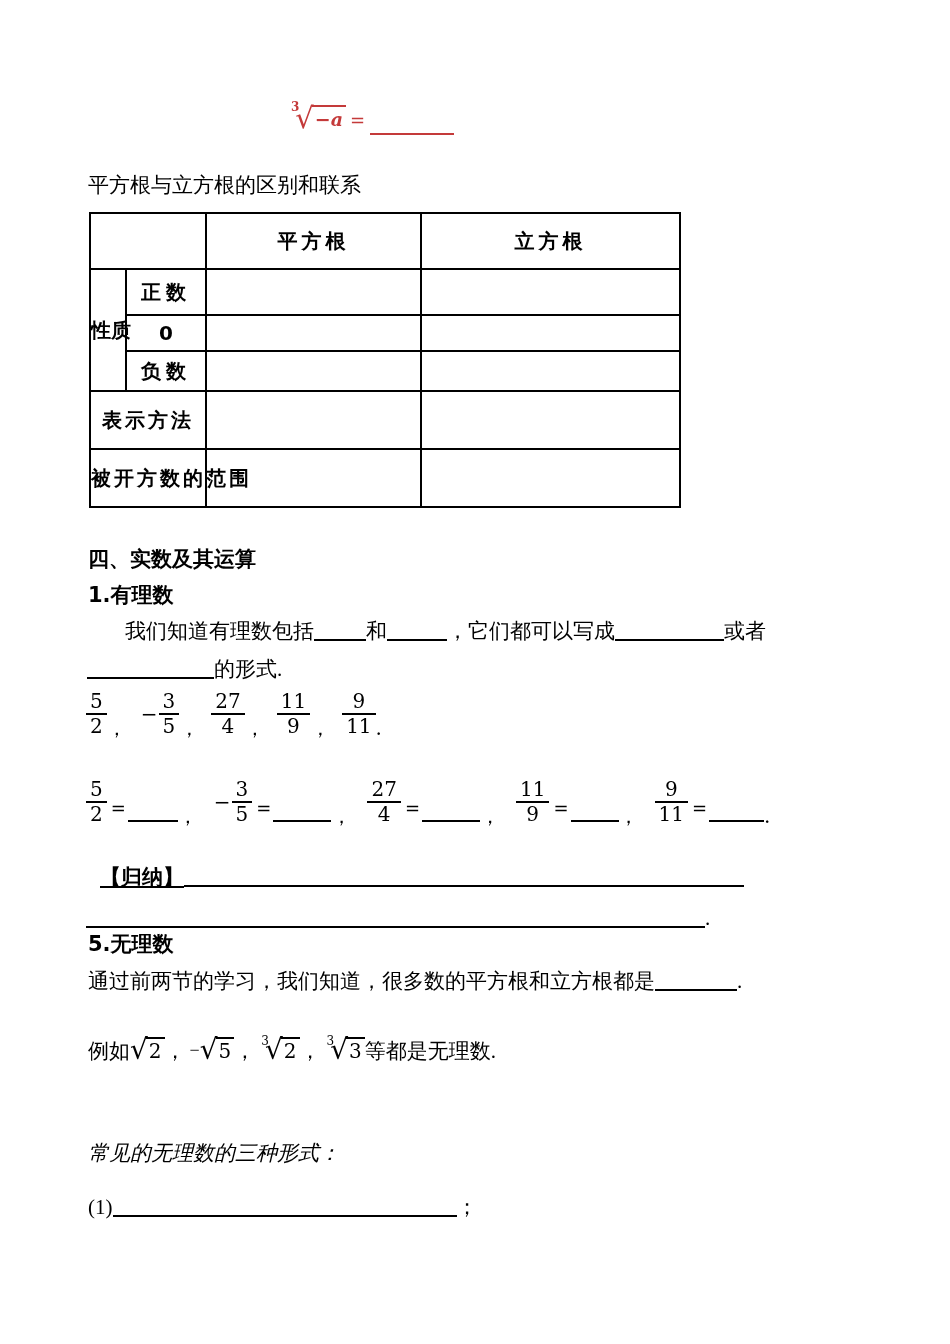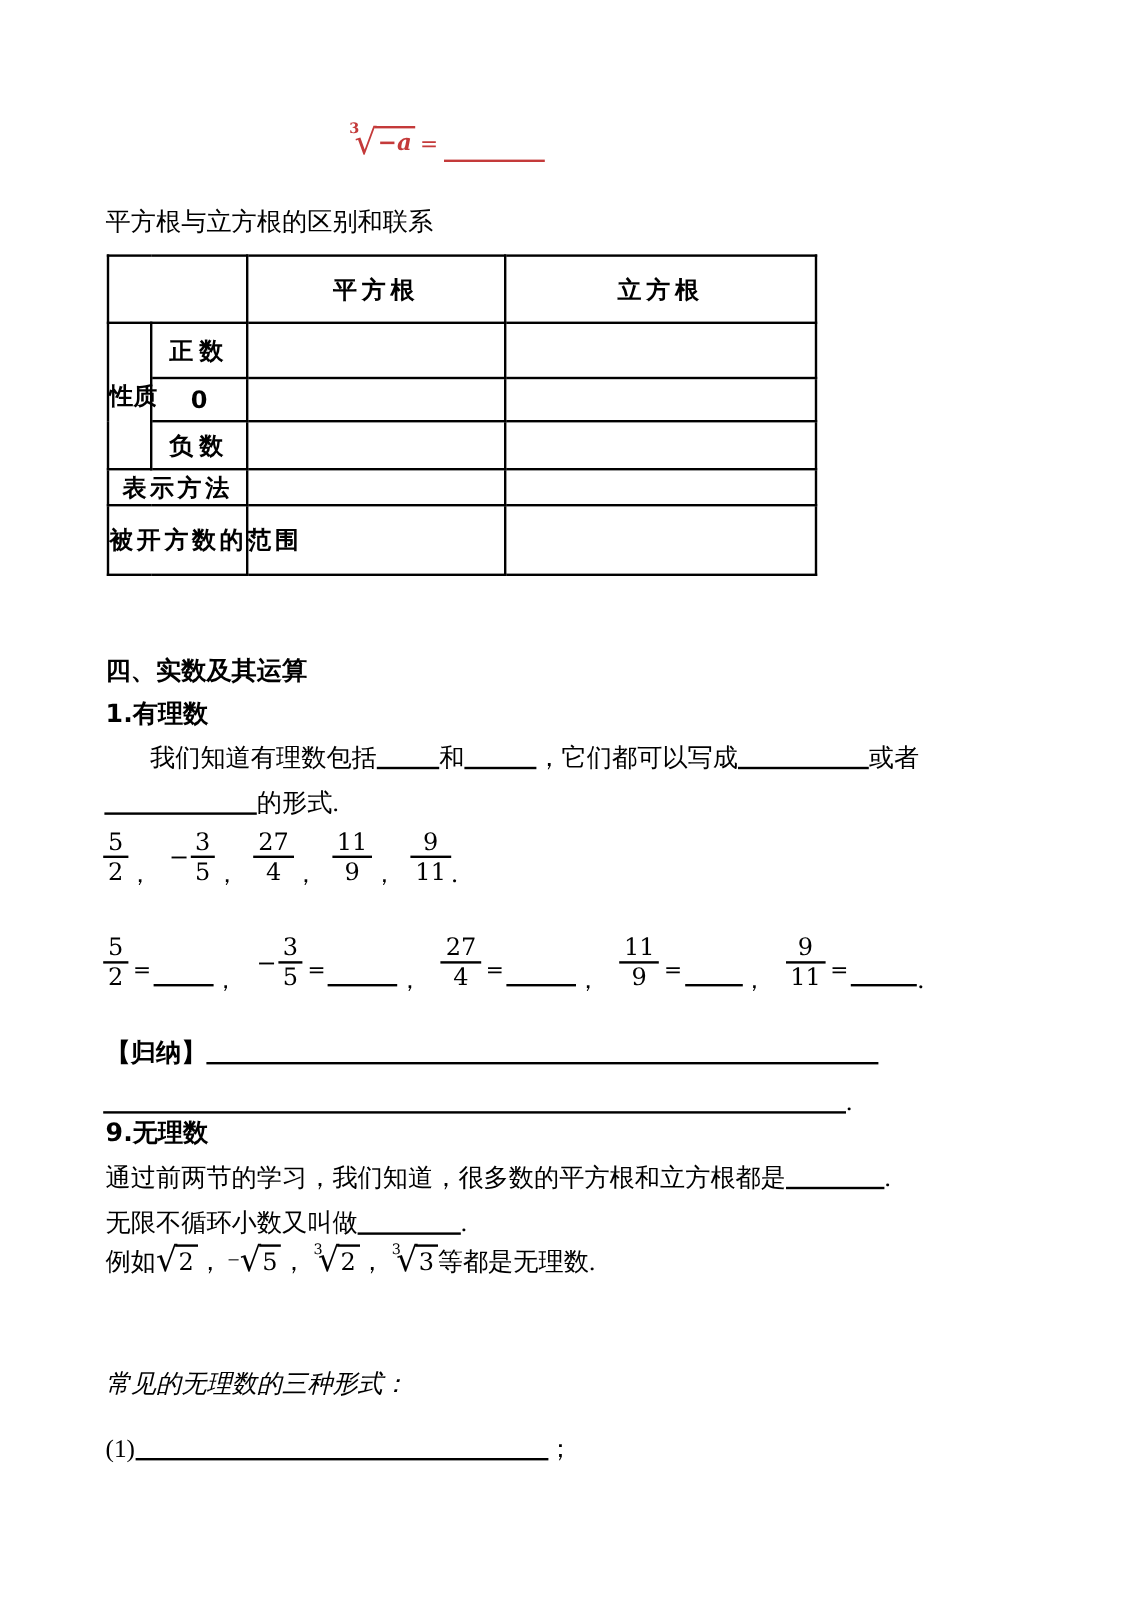--- a/index.html
+++ b/index.html
@@ -96,21 +96,21 @@
       <tr style="height:36px">
         <td class="zero">0</td>
         <td class="empty-cell"></td>
         <td class="empty-cell"></td>
       </tr>
       <tr style="height:40px">
         <td class="sub">负数</td>
         <td class="empty-cell"></td>
         <td class="empty-cell"></td>
       </tr>
-      <tr style="height:30px">
+      <tr style="height:58px">
         <td colspan="2" class="wide">表示方法</td>
         <td class="empty-cell"></td>
         <td class="empty-cell"></td>
       </tr>
       <tr style="height:58px">
         <td colspan="2" class="wide">被开方数的范围</td>
         <td class="empty-cell"></td>
         <td class="empty-cell"></td>
       </tr>
     </tbody>
@@ -192,35 +192,32 @@
     <span class="fcomma">，</span>
     <span class="frac" style="margin-left:16px;">
         <span class="num">9</span>
         <span class="den">11</span>
       </span>
     <span class="feq">=</span>
     <span class="fblank" style="width:55px;"></span>
     <span class="fend">.</span>
   </div>
 
-  <div class="abs body-t" style="left:88px;top:860px;">
+  <div class="abs body-t" style="left:100px;top:860px;text-decoration:underline;">
     <span class="head-t">【归纳】</span><span class="blank" style="width:560px;"></span>
   </div>
   <div class="abs body-t" style="left:86px;top:901px;">
     <span class="blank" style="width:619px;"></span><span>.</span>
   </div>
 
   <div class="abs head-t" style="left:88px;top:930px;">
-    <span>9.无理数</span>
+    <span>5.无理数</span>
   </div>
   <div class="abs body-t" style="left:88px;top:964px;">
     <span>通过前两节的学习，我们知道，很多数的平方根和立方根都是</span><span class="blank" style="width:82px;"></span><span>.</span>
-  </div>
-  <div class="abs body-t" style="left:88px;top:1002px;">
-    <span>无限不循环小数又叫做</span><span class="blank" style="width:86px;"></span><span>.</span>
   </div>
 
   <div class="abs exline body-t" style="left:88px;top:1036px;">
     <span>例如</span>
     <span class="sqrt">
         <span class="sq-sign">√</span>
         <span class="sq-cand">2</span>
       </span>
     <span>，</span>
     <span class="sq-minus" style="margin-left:4px;">−</span>

